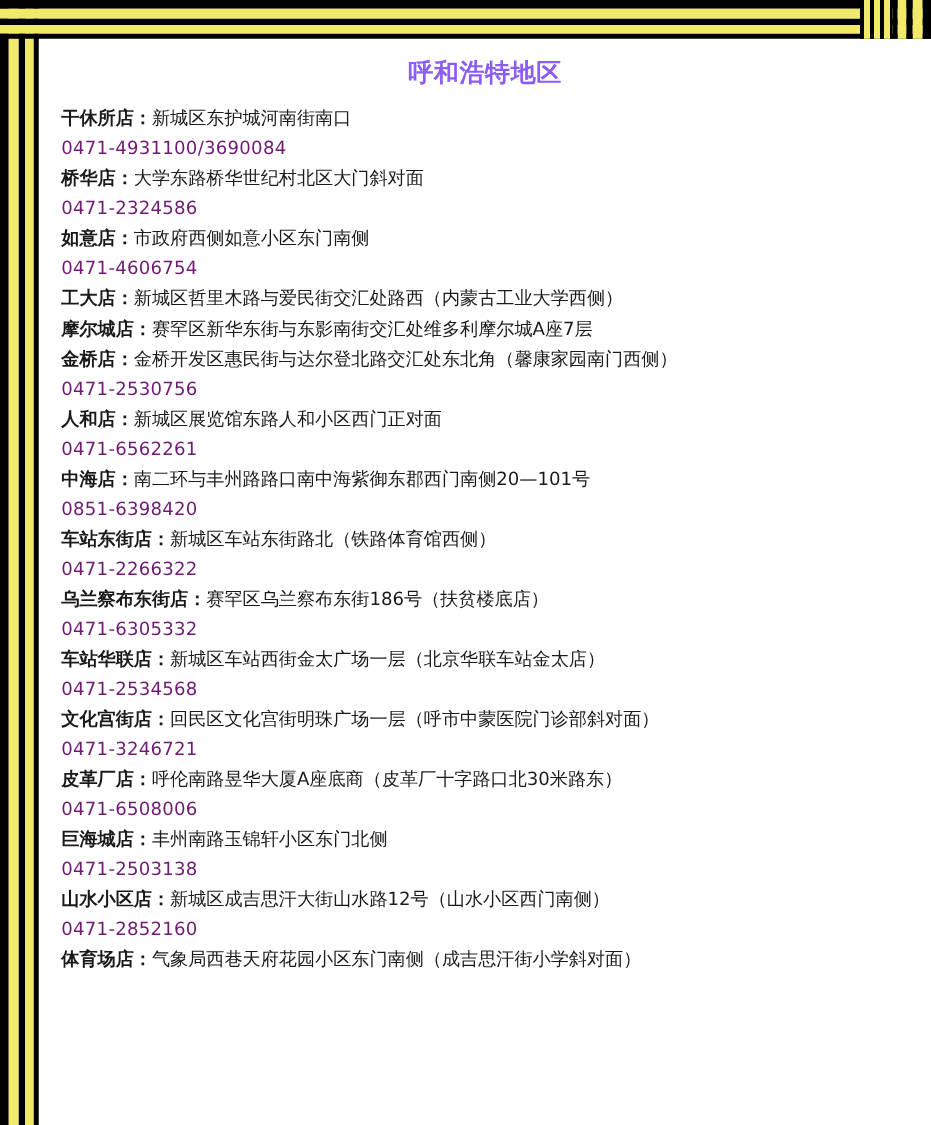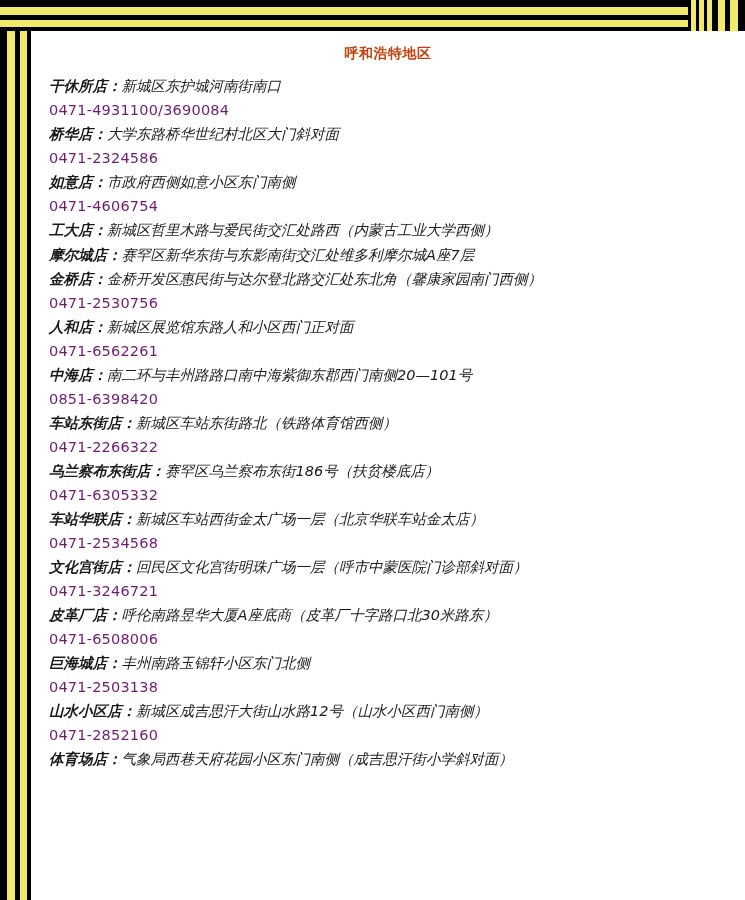--- a/index.html
+++ b/index.html
@@ -60,36 +60,35 @@
     left: 31px;
     top: 31px;
     width: 714px;
     height: 869px;
     box-sizing: border-box;
     padding: 10px 18px 0 18px;
   }
 
   .doc-title {
     text-align: center;
-    font-size: 14px;
+    font-size: 20px;
     font-weight: bold;
-    color: #c2410c;
+    color: #8b5cf6;
     margin: 4px 0 12px 0;
     letter-spacing: 0.5px;
   }
 
   .entry {
     margin: 0 0 1px 0;
   }
   .entry-line {
     font-size: 14.5px;
     line-height: 23.5px;
     color: #1a1a1a;
     white-space: nowrap;
-    font-style: italic;
   }
   .store-name {
     font-weight: bold;
   }
   .store-sep {
     font-weight: bold;
   }
   .store-addr {
     font-weight: normal;
   }

